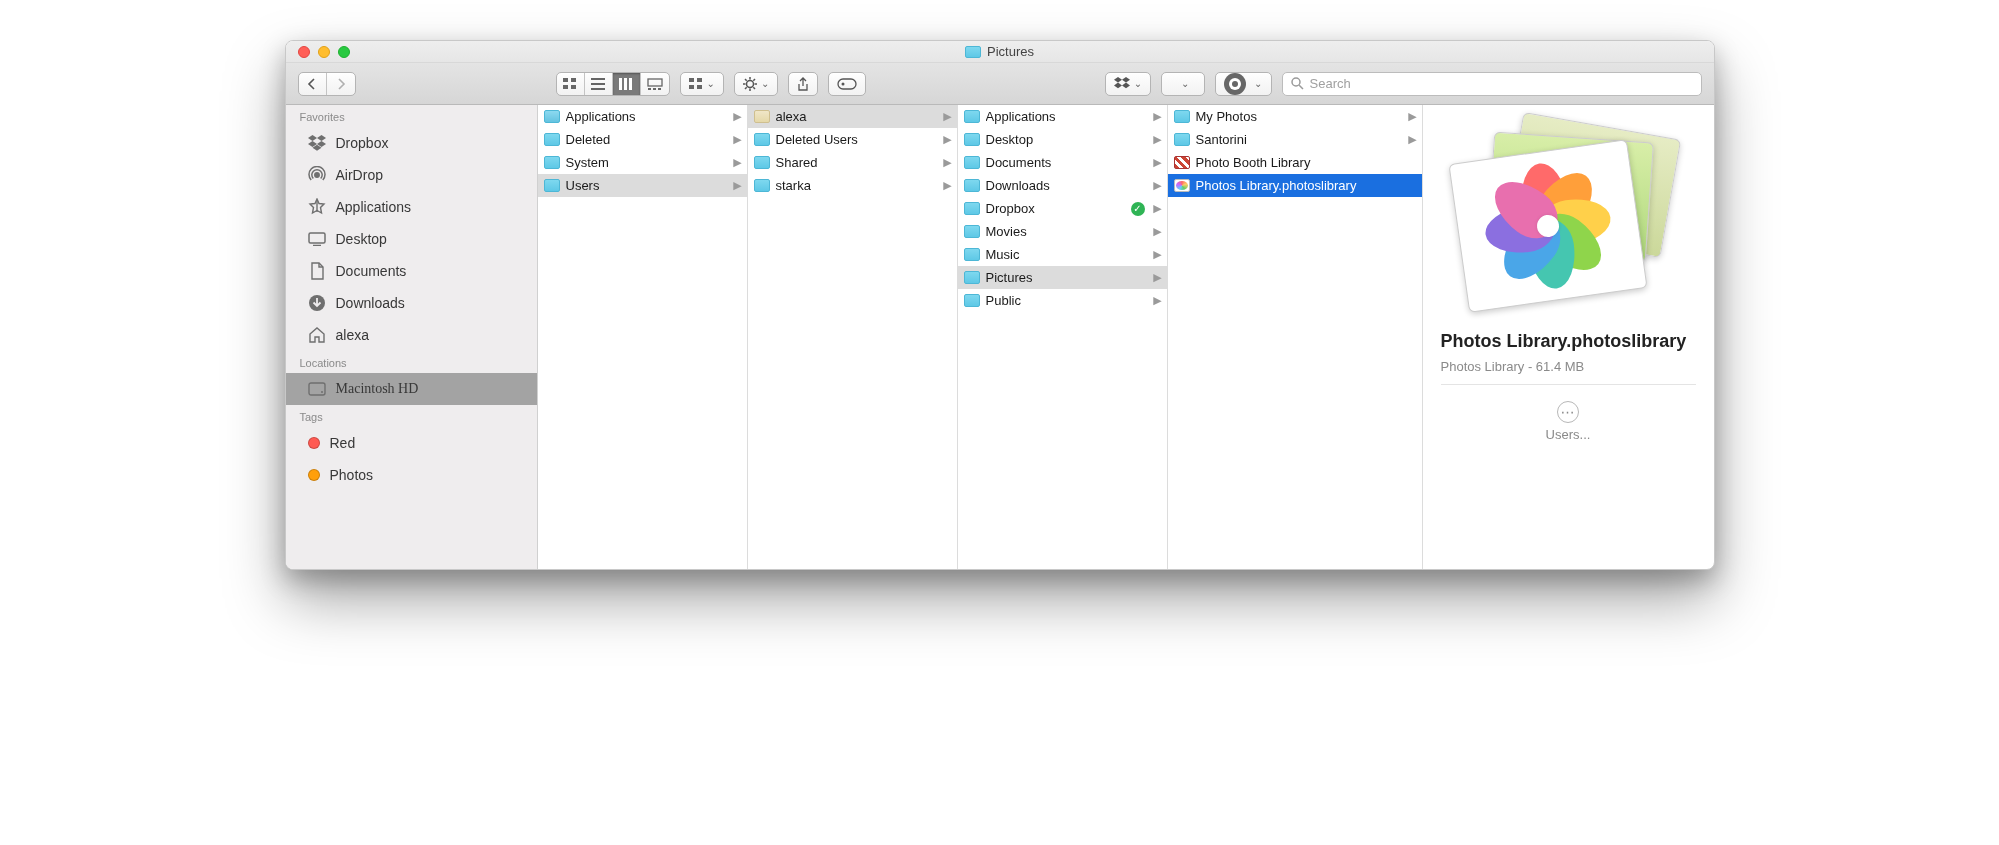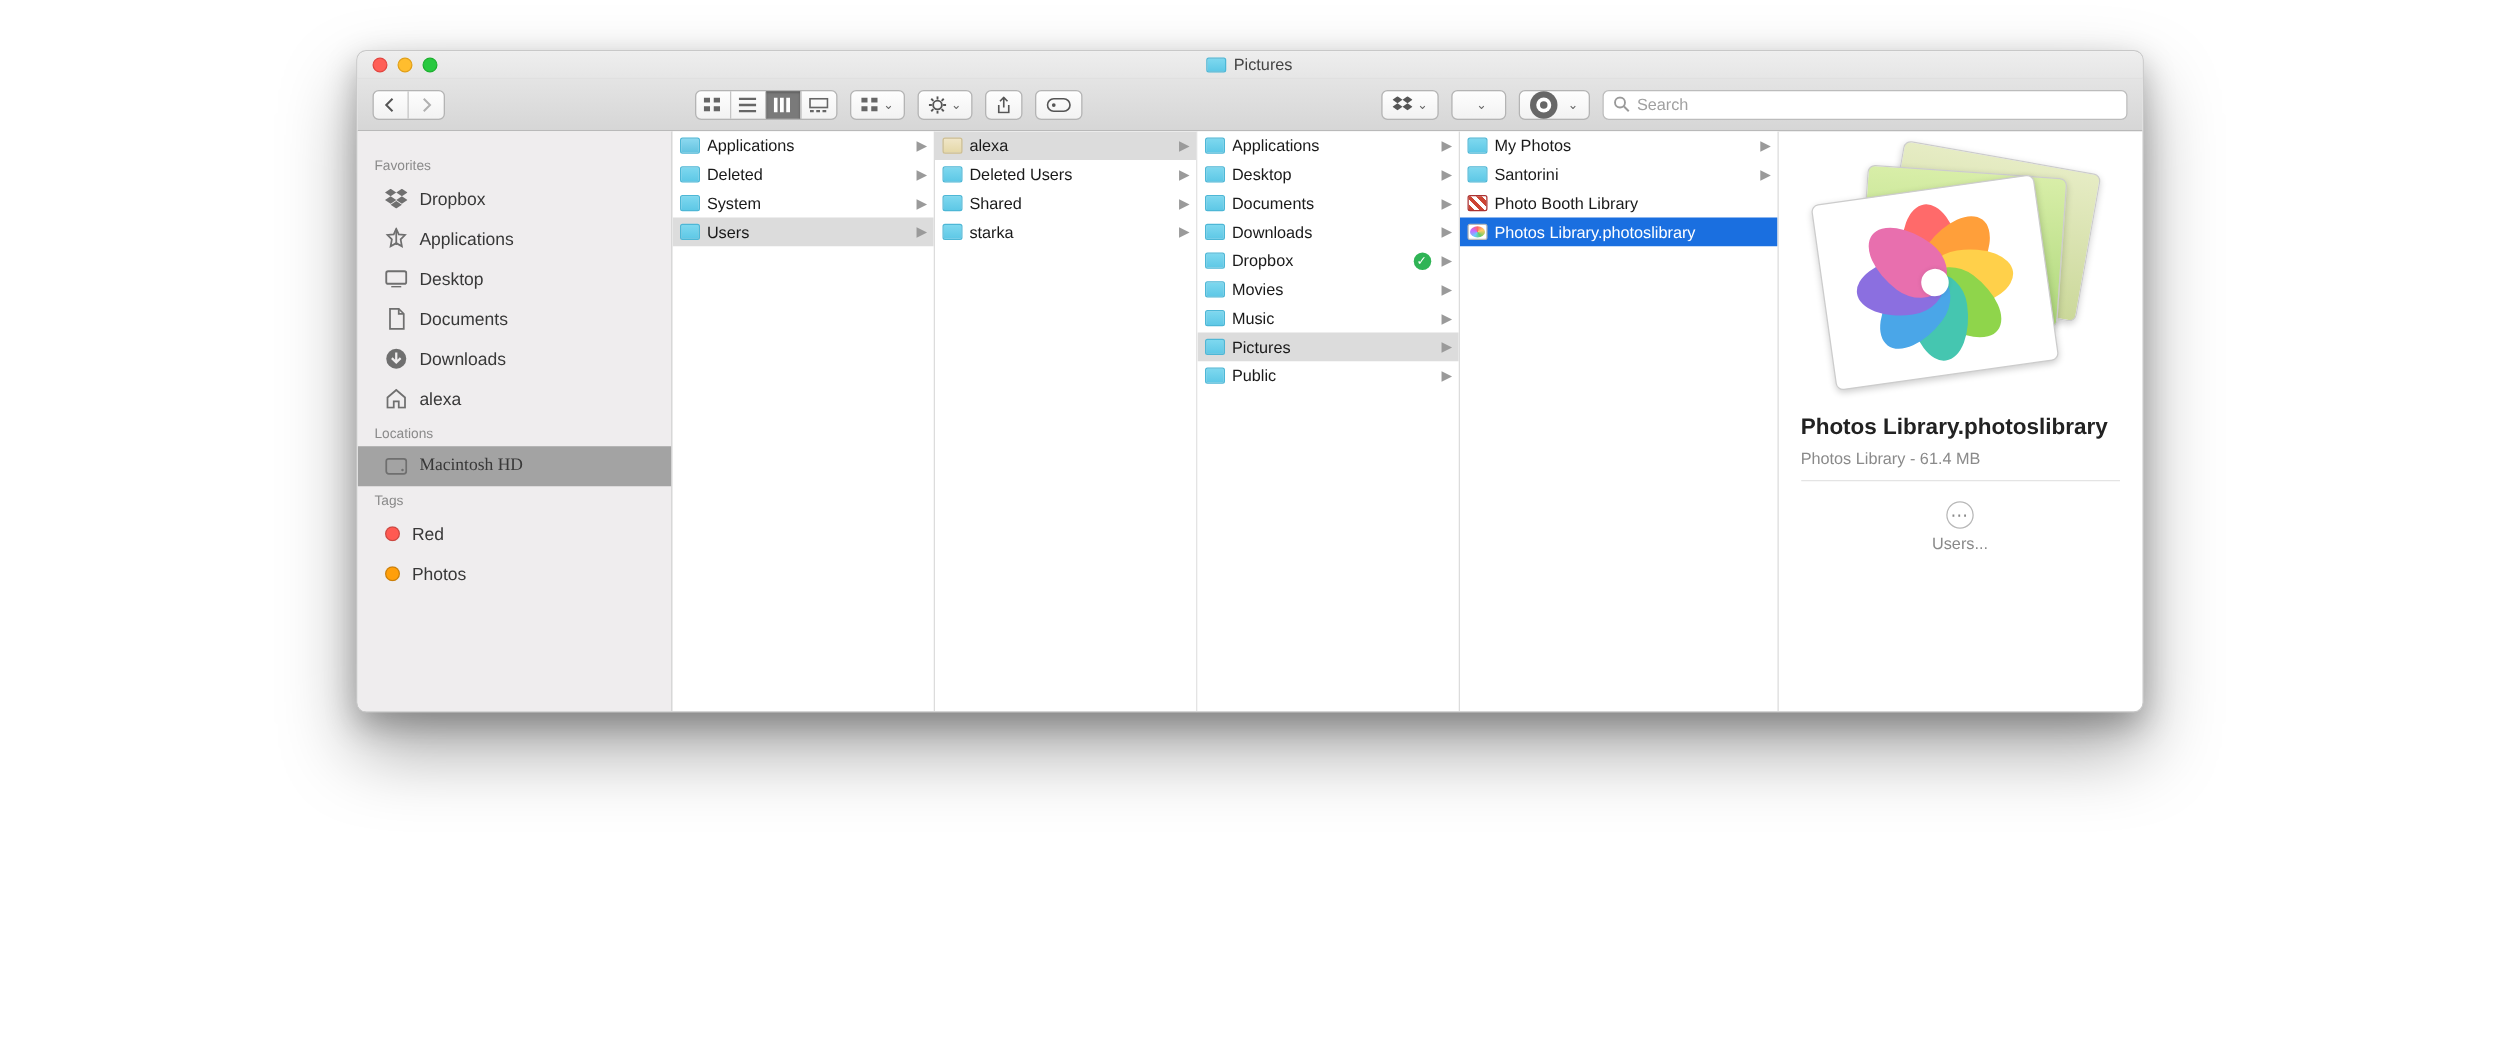--- a/index.html
+++ b/index.html
@@ -134,21 +134,21 @@
   svg { display:block; }
 
   
   .body { flex:1; display:flex; overflow:hidden; }
 
   
   .sidebar {
     width: 252px;
     background: #efedee;
     border-right: 1px solid #d0d0d0;
-    padding-top: 16px;
+    padding-top: 0;
     font-size: 14px;
     overflow:hidden;
   }
   .sidebar-section-label {
     font-size: 11px;
     color: #8a8a8a;
     font-weight: 500;
     padding: 6px 14px 4px;
   }
   .sidebar-item {
@@ -456,20 +456,32 @@
               <g fill="#6f6f6f">
                 <polygon points="4.5,0 9,3 4.5,6 0,3"></polygon>
                 <polygon points="13.5,0 18,3 13.5,6 9,3"></polygon>
                 <polygon points="4.5,6 9,9 4.5,12 0,9"></polygon>
                 <polygon points="13.5,6 18,9 13.5,12 9,9"></polygon>
                 <polygon points="9,9.8 13.5,12.8 9,15.8 4.5,12.8"></polygon>
               </g>
             </svg>
         </span>
         <span>Dropbox</span>
+      </div>
+      <div class="sidebar-item">
+        <span class="sb-icon">
+          <svg width="18" height="18">
+              <g fill="none" stroke="#6f6f6f" stroke-width="1.5">
+                <circle cx="9" cy="9" r="2.2" fill="#6f6f6f"></circle>
+                <path d="M3.2 14 A8 8 0 1 1 14.8 14"></path>
+                <path d="M5.3 12.5 A5.2 5.2 0 1 1 12.7 12.5"></path>
+              </g>
+            </svg>
+        </span>
+        <span>AirDrop</span>
       </div>
       <div class="sidebar-item">
         <span class="sb-icon">
           <svg width="18" height="18">
               <path d="M9 1 L11 5.5 L16 6 L12.5 9.5 L13.5 15 L9 12.5 L4.5 15 L5.5 9.5 L2 6 L7 5.5 Z" fill="none" stroke="#6f6f6f" stroke-width="1.4"></path>
               <line x1="9" y1="2" x2="9" y2="14" stroke="#6f6f6f" stroke-width="1.4"></line>
             </svg>
         </span>
         <span>Applications</span>
       </div>

